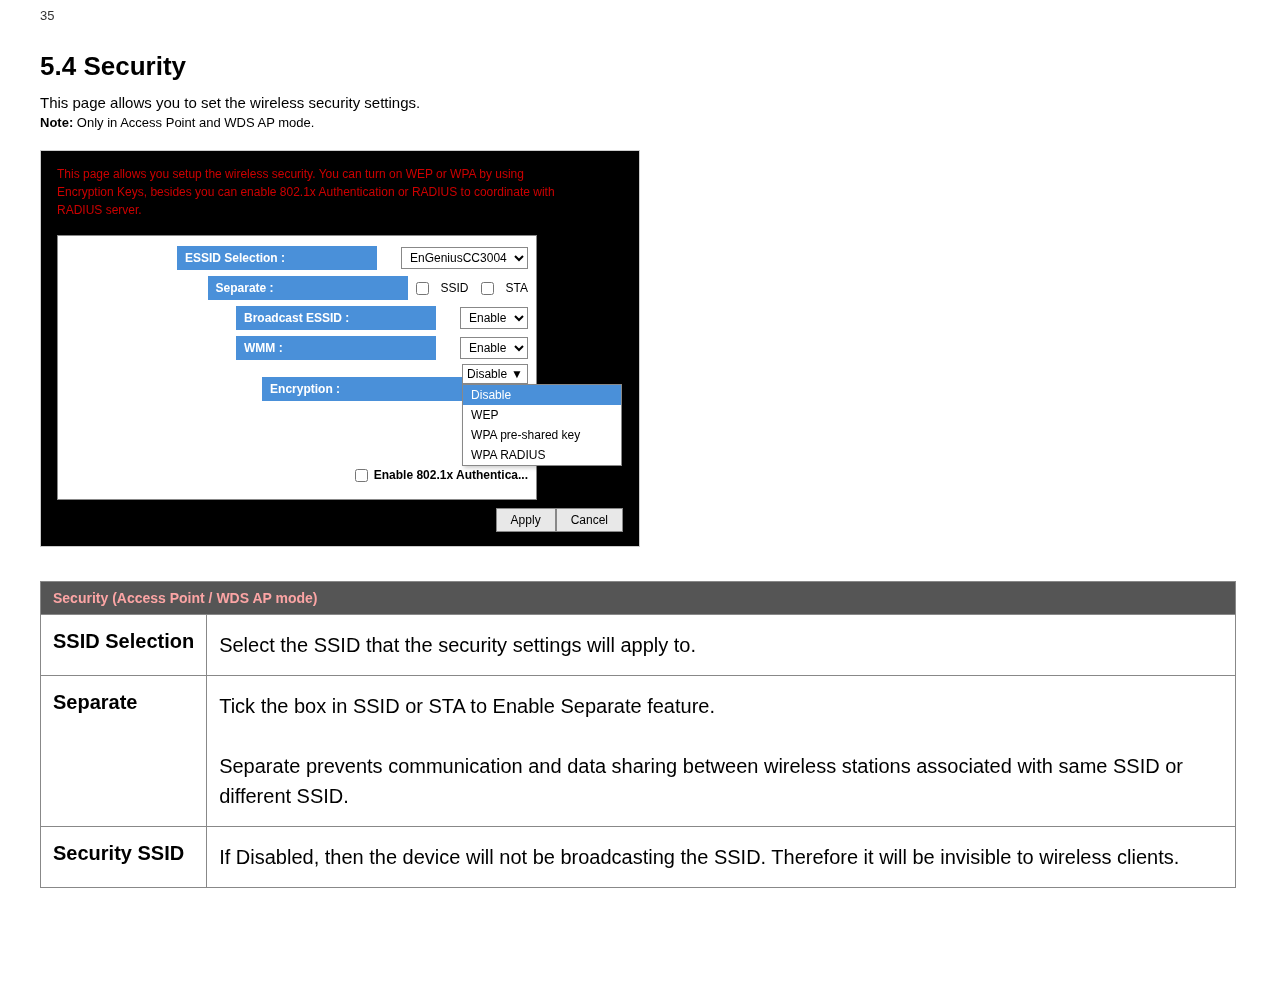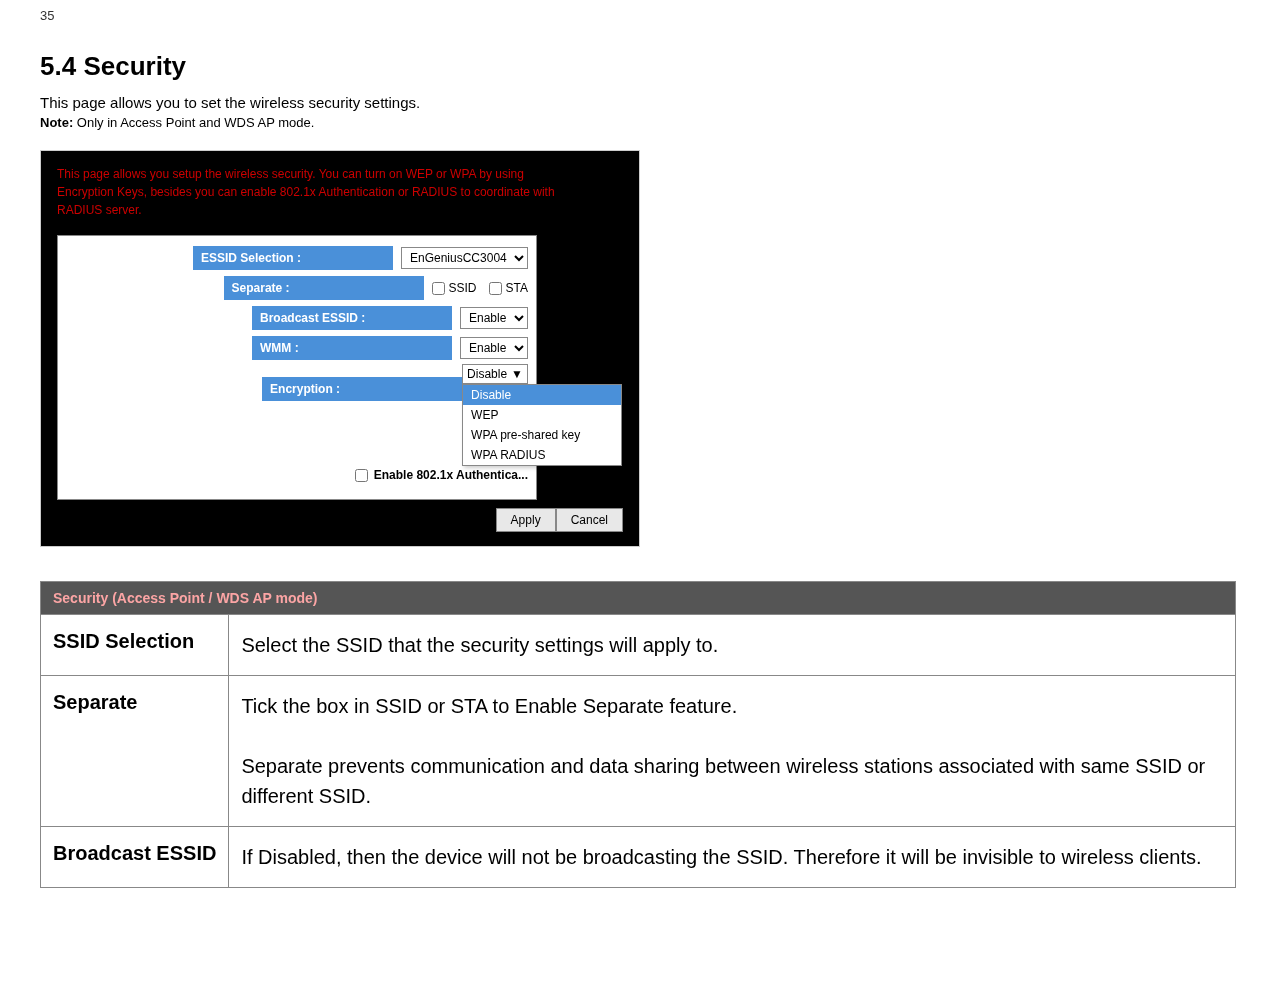--- a/index.html
+++ b/index.html
@@ -84,30 +84,30 @@
       padding: 4px 8px;
       width: 200px;
       min-height: 24px;
       display: flex;
       align-items: center;
     }
 
     .form-select {
       font-size: 12px;
       padding: 2px 4px;
-      margin-left: 8px;
+      margin-left: 24px;
       border: 1px solid #888;
       background: #fff;
     }
 
     .checkbox-label {
       font-size: 12px;
       display: flex;
       align-items: center;
-      gap: 4px;
+      gap: 12px;
       margin-left: 8px;
     }
 
     
     .dropdown-container {
       position: relative;
       display: inline-block;
     }
 
     .dropdown-select-shown {
@@ -297,19 +297,19 @@
     </tr>
     <tr>
       <td class="field-name">Separate</td>
       <td class="field-desc">
         <span>Tick the box in SSID or STA to Enable Separate feature.</span>
         <br><br>
         <span>Separate prevents communication and data sharing between wireless stations associated with same SSID or different SSID.</span>
       </td>
     </tr>
     <tr>
-      <td class="field-name">Broadcast ESSID</td>
+      <td class="field-name">Security SSID</td>
       <td class="field-desc">If Disabled, then the device will not be broadcasting the SSID. Therefore it will be invisible to wireless clients.</td>
     </tr>
   </tbody>
     </table>
 
 </div>
 
 </body></html>

